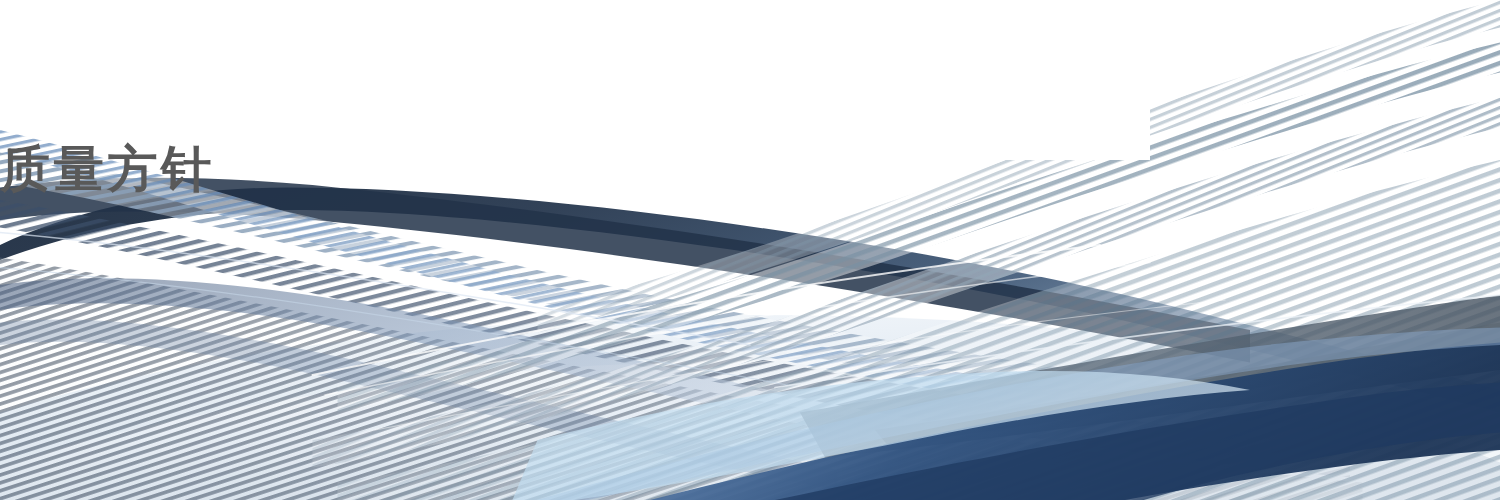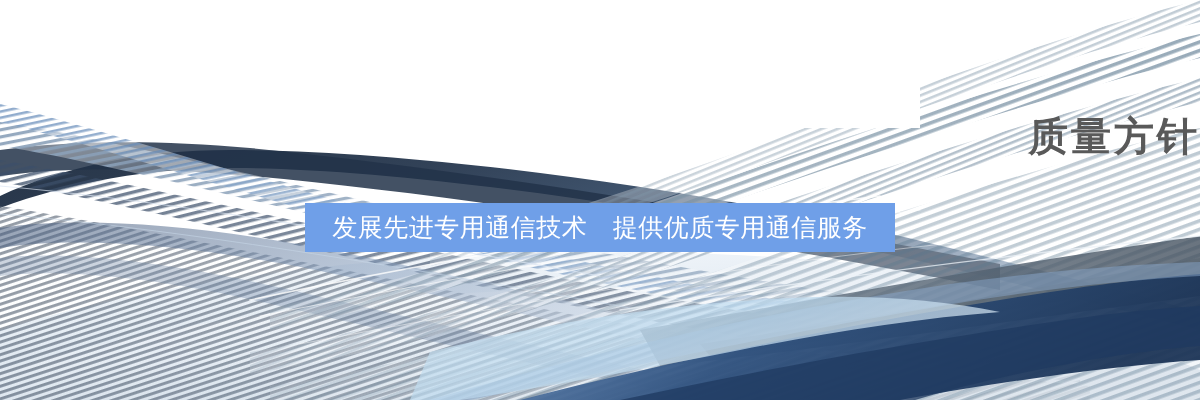--- a/index.html
+++ b/index.html
@@ -30,21 +30,21 @@
     top: 0;
     width: 1200px;
     height: 400px;
     z-index: 40;
   }
   .banner-title {
     position: absolute;
     left: 0;
     top: 112px;
     width: 1200px;
-    text-align: right;
+    text-align: left;
     font-size: 40px;
     line-height: 48px;
     font-weight: bold;
     color: #595959;
     letter-spacing: 3px;
     font-family: "DejaVu Sans", "Liberation Sans", sans-serif;
   }
   .subtitle-bar {
     position: absolute;
     left: 305px;
@@ -218,18 +218,15 @@
       <path d="M620,310 C800,282 990,256 1200,236" stroke="#eef3f8" stroke-width="1.4" opacity="0.75"></path>
     </g>
 
     <rect x="300" y="0" width="620" height="128" fill="#ffffff"></rect>
     <path d="M300,128 C420,120 620,116 920,118 L920,0 L300,0 Z" fill="#ffffff"></path>
   </svg>
 
   <div class="content">
     <div class="banner-title">质量方针</div>
 
-    <div class="subtitle-bar">
-      <span class="subtitle-text">发展先进专用通信技术　提供优质专用通信服务</span>
-    </div>
   </div>
 
 </div>
 
 </body></html>

